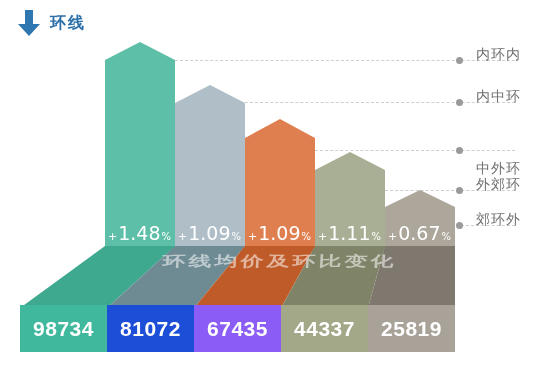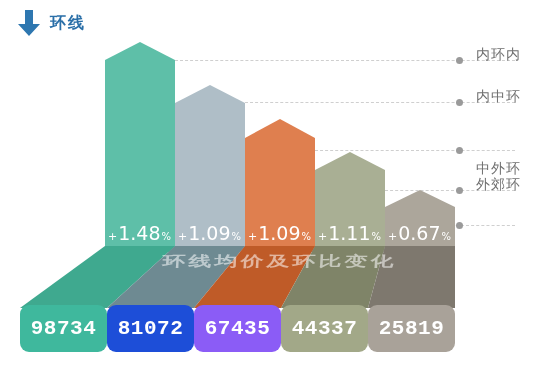--- a/index.html
+++ b/index.html
@@ -49,22 +49,21 @@
     font-family:"DejaVu Sans","Liberation Sans",sans-serif;
     white-space:nowrap;
   }
 
   
   .base{position:absolute;left:0;top:246px;width:560px;height:62px;}
   .footer{position:absolute;left:20px;top:305px;width:435px;height:47px;display:flex;}
   .footer-cell{
     flex:1;display:flex;align-items:center;justify-content:center;
     color:#ffffff;font-size:21px;font-weight:bold;letter-spacing:0.5px;
-    font-family:Liberation Mono, monospace;
-    border-radius:9px;
+    font-family:Liberation Sans, sans-serif;
   }
 
   .base-title{
     position:absolute;left:0;top:252px;width:560px;text-align:center;
     font-size:23px;font-weight:bold;letter-spacing:3px;
     color:rgba(255,255,255,0.55);
     font-family:"DejaVu Sans","Liberation Sans",sans-serif;
     transform:scaleY(0.62) skewX(-2deg);
     transform-origin:center top;
     pointer-events:none;
@@ -158,20 +157,21 @@
     <div class="leader-dot" style="left:456px;top:99px;"></div>
     <div class="cat-label" style="left:476px;top:88px;">内中环</div>
 
     <div class="leader-dot" style="left:456px;top:147px;"></div>
     <div class="cat-label" style="left:476px;top:136px;margin-top:24px;">中外环</div>
 
     <div class="leader-dot" style="left:456px;top:187px;"></div>
     <div class="cat-label" style="left:476px;top:176px;">外郊环</div>
 
     <div class="leader-dot" style="left:456px;top:222px;"></div>
+    <div class="cat-label" style="left:476px;top:211px;">郊环外</div>
   </div>
 
   <svg class="base" viewBox="0 0 560 62" preserveAspectRatio="none">
     <polygon points="105,0 175,0 107,62 20,62" fill="#3FA98F"></polygon>
     <polygon points="175,0 245,0 194,62 107,62" fill="#6E8A92"></polygon>
     <polygon points="245,0 315,0 281,62 194,62" fill="#BF5B28"></polygon>
     <polygon points="315,0 385,0 368,62 281,62" fill="#7F8468"></polygon>
     <polygon points="385,0 455,0 455,62 368,62" fill="#7E786E"></polygon>
   </svg>
 

